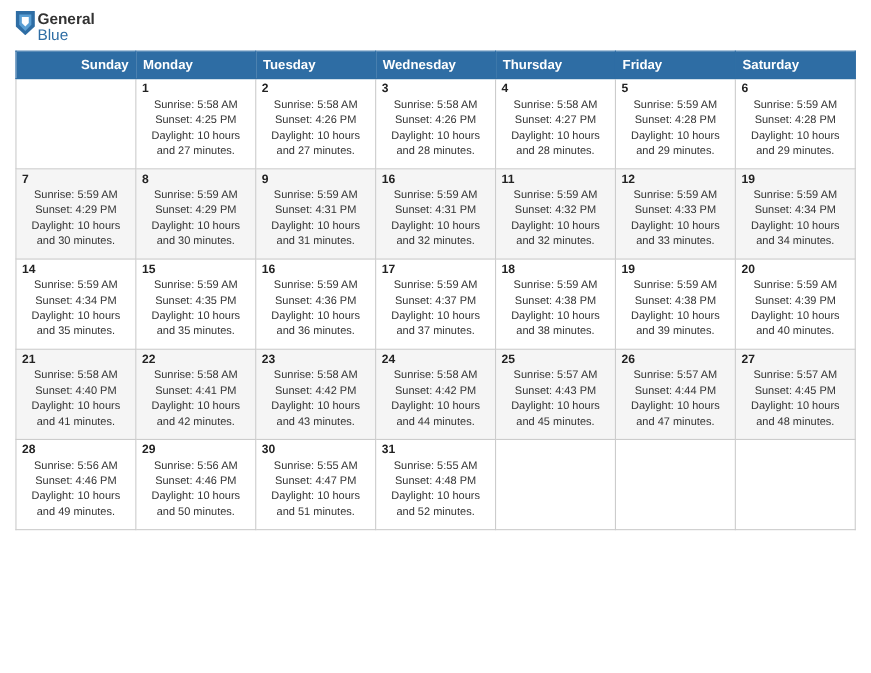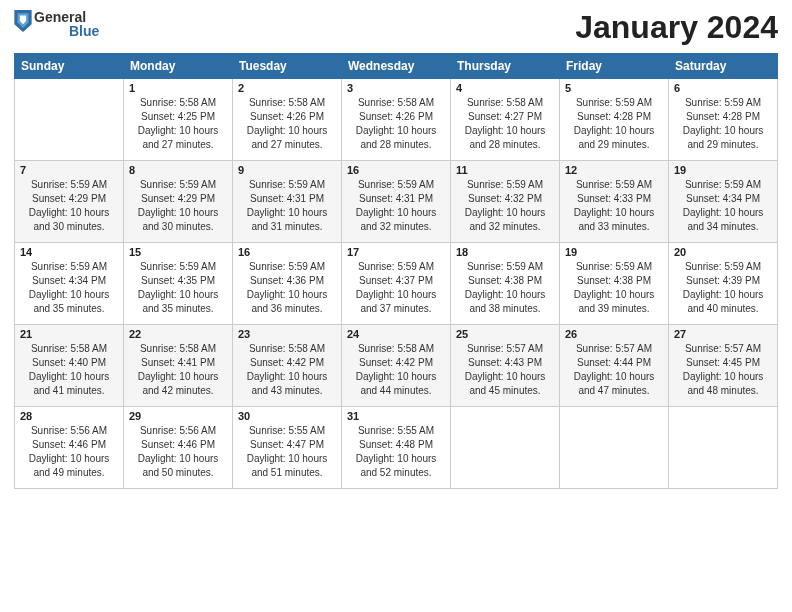--- a/index.html
+++ b/index.html
@@ -31,23 +31,22 @@
       flex-direction: column;
       line-height: 1;
     }
     .logo-general {
       font-size: 14px;
       font-weight: bold;
       color: #333;
     }
     .logo-blue {
       font-size: 14px;
-      font-weight: bold;
+      font-weight: normal;
       color: #2e6da4;
-      margin-left: 35px;
     }
     .logo-icon {
       width: 18px;
       height: 22px;
       margin-right: 2px;
       position: relative;
     }
     .title-block {
       text-align: right;
     }
@@ -98,40 +97,39 @@
     }
     .day-info {
       font-size: 10px;
       color: #333;
       line-height: 1.4;
       text-align: center;
     }
     .empty-cell {
       background: #fff !important;
     }
-    .header-row th:first-child { border-radius: 0; }
+    .header-row th:first-child { border-radius: 0; text-align: right; }
   </style>
 </head>
 <body>
 
 <div class="page">
   <div class="header">
     <div class="logo">
       <svg class="logo-icon" width="22" height="28" viewBox="0 0 22 28">
         <polygon points="0,0 22,0 22,18 11,28 0,18" fill="#2e6da4"></polygon>
         <polygon points="4,4 18,4 18,16 11,23 4,16" fill="#5a9fd4"></polygon>
         <polygon points="7,7 15,7 15,14 11,18 7,14" fill="#fff"></polygon>
       </svg>
       <div class="logo-text">
         <span class="logo-general">General</span>
         <span class="logo-blue">Blue</span>
       </div>
     </div>
     <div class="title-block">
-      <div class="month-title">January 2024</div>
     </div>
   </div>
 
   <table class="calendar-table">
     <thead>
       <tr class="header-row">
         <th>Sunday</th>
         <th>Monday</th>
         <th>Tuesday</th>
         <th>Wednesday</th>

